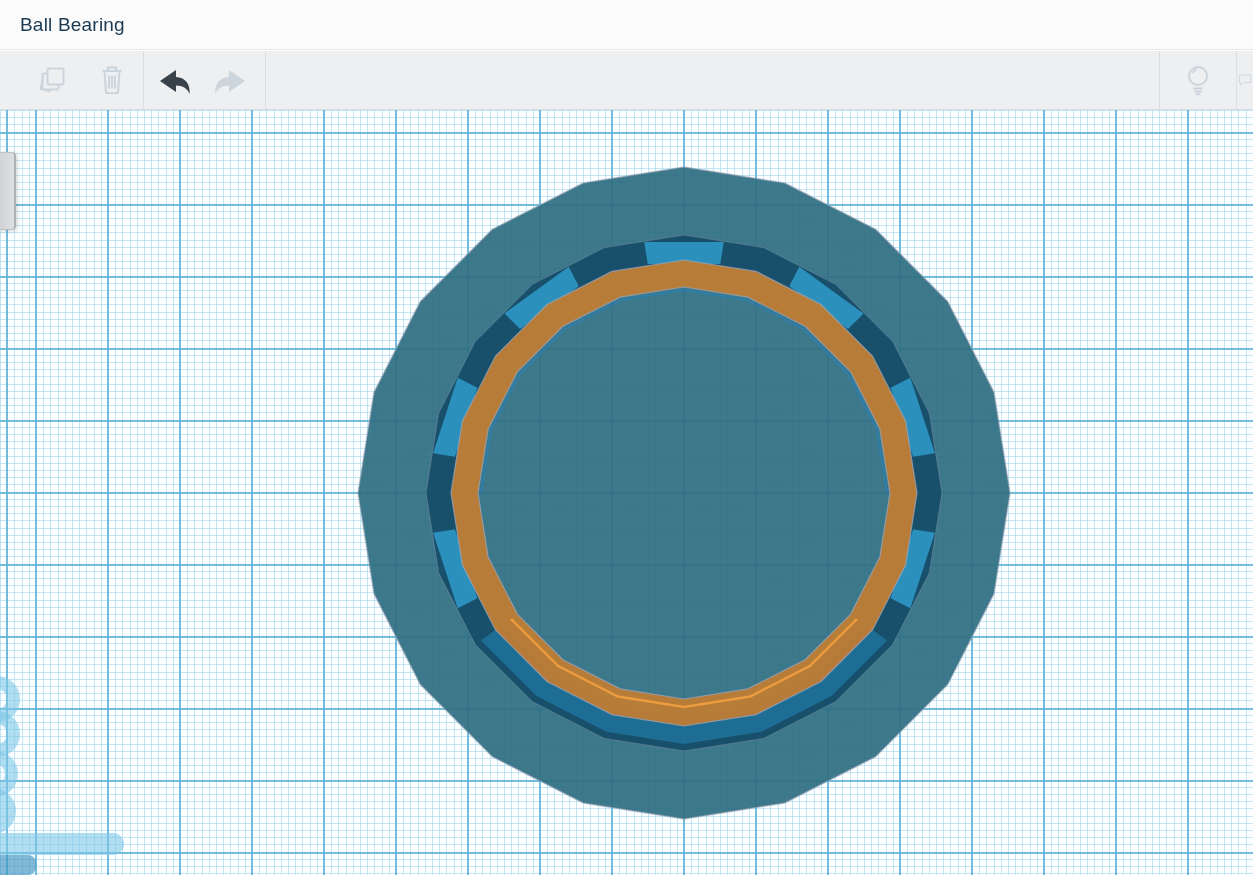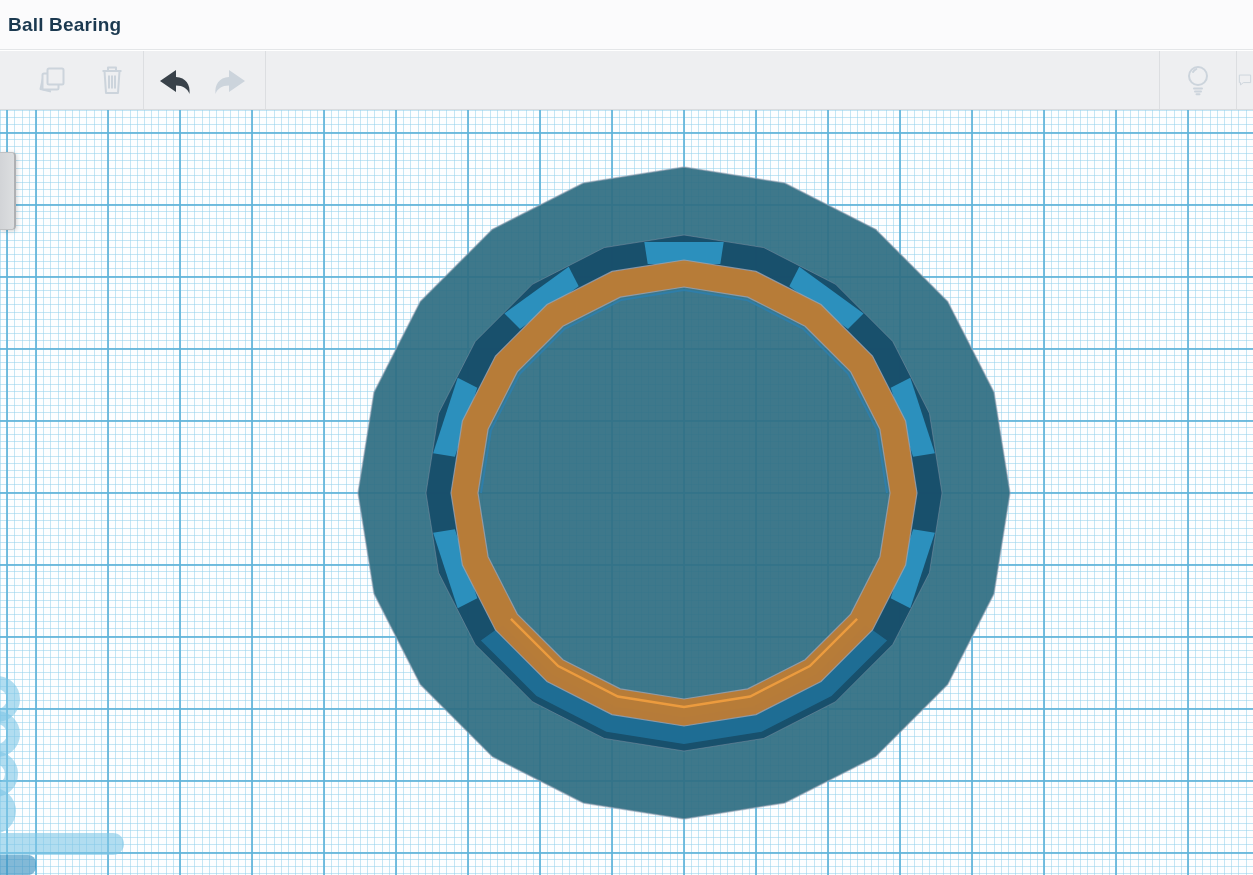--- a/index.html
+++ b/index.html
@@ -8,21 +8,21 @@
 
   
   .titlebar{
     position:absolute;left:0;top:0;width:100%;height:50px;
     background:var(--titlebar-bg);
     border-bottom:1px solid var(--titlebar-border);
     display:flex;align-items:center;
     box-sizing:border-box;
   }
   .titlebar .design-title{
-    margin-left:8px;font-size:19px;font-weight:700;color:var(--titlebar-text);
+    margin-left:20px;font-size:19px;font-weight:400;color:var(--titlebar-text);
     letter-spacing:.2px;
   }
 
   
   .toolbar{
     position:absolute;left:0;top:51px;width:100%;height:59px;
     background:var(--toolbar-bg);
     border-bottom:1px solid var(--toolbar-border);
     display:flex;align-items:stretch;
     box-sizing:border-box;

